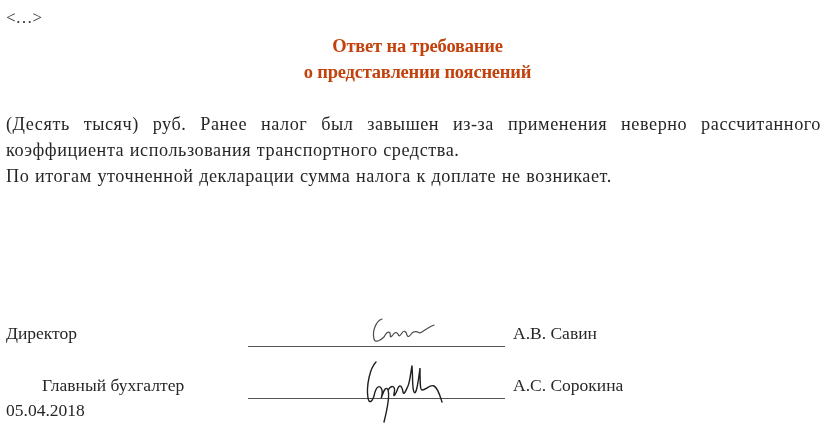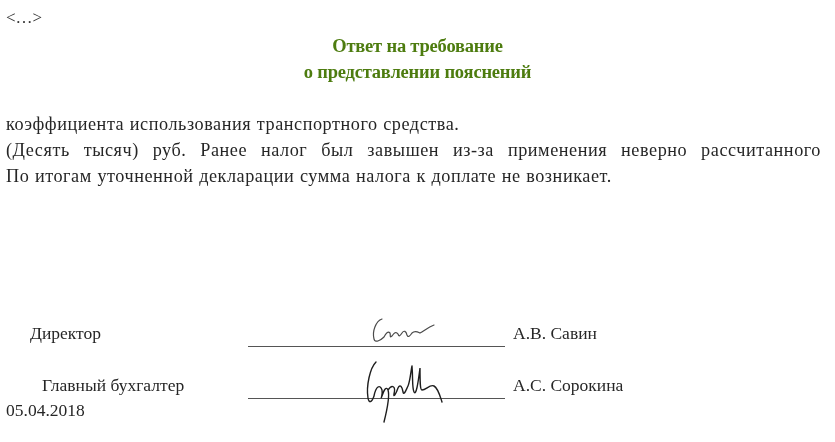--- a/index.html
+++ b/index.html
@@ -8,21 +8,21 @@
     font-family: "DejaVu Serif", "Liberation Serif", serif;
     color: #222222;
   }
   .ellipsis {
     position: absolute; left: 6px; top: 8px;
     font-family: "Liberation Serif", serif; font-size: 17px; color: #333;
   }
   .heading {
     position: absolute; left: 0; width: 835px; text-align: center;
     font-family: "Liberation Serif", serif; font-size: 18.5px; font-weight: bold;
-    color: #4d7c0f; letter-spacing: -0.2px;
+    color: #c2410c; letter-spacing: -0.2px;
   }
   .h1 { top: 36px; }
   .h2 { top: 62px; }
   .body-text {
     position: absolute; left: 6px; top: 111px; width: 815px;
     font-family: "Liberation Serif", serif; font-size: 18.2px; line-height: 26px;
     color: #262626; letter-spacing: 0.55px; word-spacing: 0.5px;
   }
   .body-text .ln { display: block; white-space: nowrap; }
   .just { text-align: justify; text-align-last: justify; white-space: normal !important; }
@@ -37,26 +37,26 @@
 </head>
 <body>
 
 <div>
   <div class="ellipsis">&lt;…&gt;</div>
 
   <div class="heading h1">Ответ на требование</div>
   <div class="heading h2">о представлении пояснений</div>
 
   <div class="body-text">
+    <span class="ln just">(Десять тысяч) руб. Ранее налог был завышен из-за применения неверно  рассчитанного</span>
     <span class="ln">коэффициента использования транспортного средства.</span>
-    <span class="ln just">(Десять тысяч) руб. Ранее налог был завышен из-за применения неверно  рассчитанного</span>
     <span class="ln">По итогам уточненной декларации сумма налога к доплате не возникает.</span>
   </div>
 
-  <div class="sig-label" style="left:6px; top:323px;margin-left:24px;">Директор</div>
+  <div class="sig-label" style="left:6px; top:323px;">Директор</div>
   <div class="sig-line" style="top:346px;"></div>
   <svg class="signature" style="left:368px; top:315px;" width="80" height="30" viewBox="0 0 80 30">
     <path d="M14 4 C8 6, 4 16, 6 24 C7 28, 12 26, 16 22 M16 22 C18 18, 20 16, 22 18 C23 21, 21 23, 24 21 C26 18, 28 16, 30 19 C31 22, 32 21, 34 18 C36 15, 38 16, 39 20 C40 23, 42 21, 44 18 C47 15, 50 17, 52 18 C56 16, 60 12, 66 10" fill="none" stroke="#4a4a4a" stroke-width="1.2" stroke-linecap="round"></path>
   </svg>
   <div class="sig-name" style="left:513px; top:323px;">А.В. Савин</div>
 
   <div class="sig-label" style="left:6px; top:375px;margin-left:36px;">Главный бухгалтер</div>
   <div class="sig-line" style="top:398px;"></div>
   <svg class="signature" style="left:360px; top:356px;" width="100" height="80" viewBox="0 0 100 80">
     <path d="M16 6 C10 12, 6 30, 8 42 C9 48, 12 46, 14 40 M14 40 C16 30, 20 28, 22 34 C23 40, 20 44, 22 40 C24 34, 26 30, 28 34 C30 40, 28 50, 24 66 M28 34 C32 28, 36 30, 34 38 C33 42, 36 38, 38 32 C40 28, 42 30, 43 36 C44 40, 46 34, 48 30 C50 26, 51 14, 52 10 M52 10 C53 22, 52 32, 54 36 C56 40, 58 28, 60 12 C60 26, 60 34, 62 34 C66 34, 70 28, 74 30 C78 32, 80 40, 82 46" fill="none" stroke="#1e1e1e" stroke-width="1.4" stroke-linecap="round"></path>

